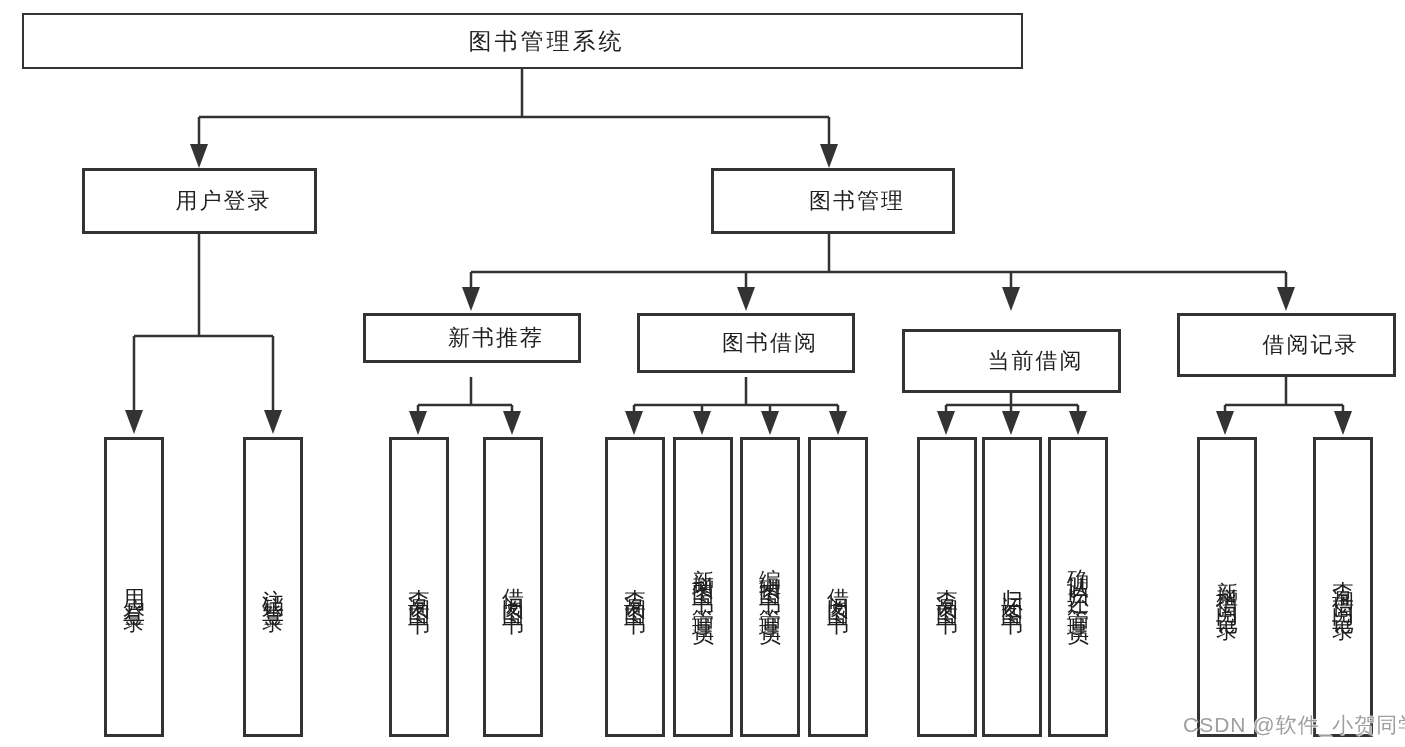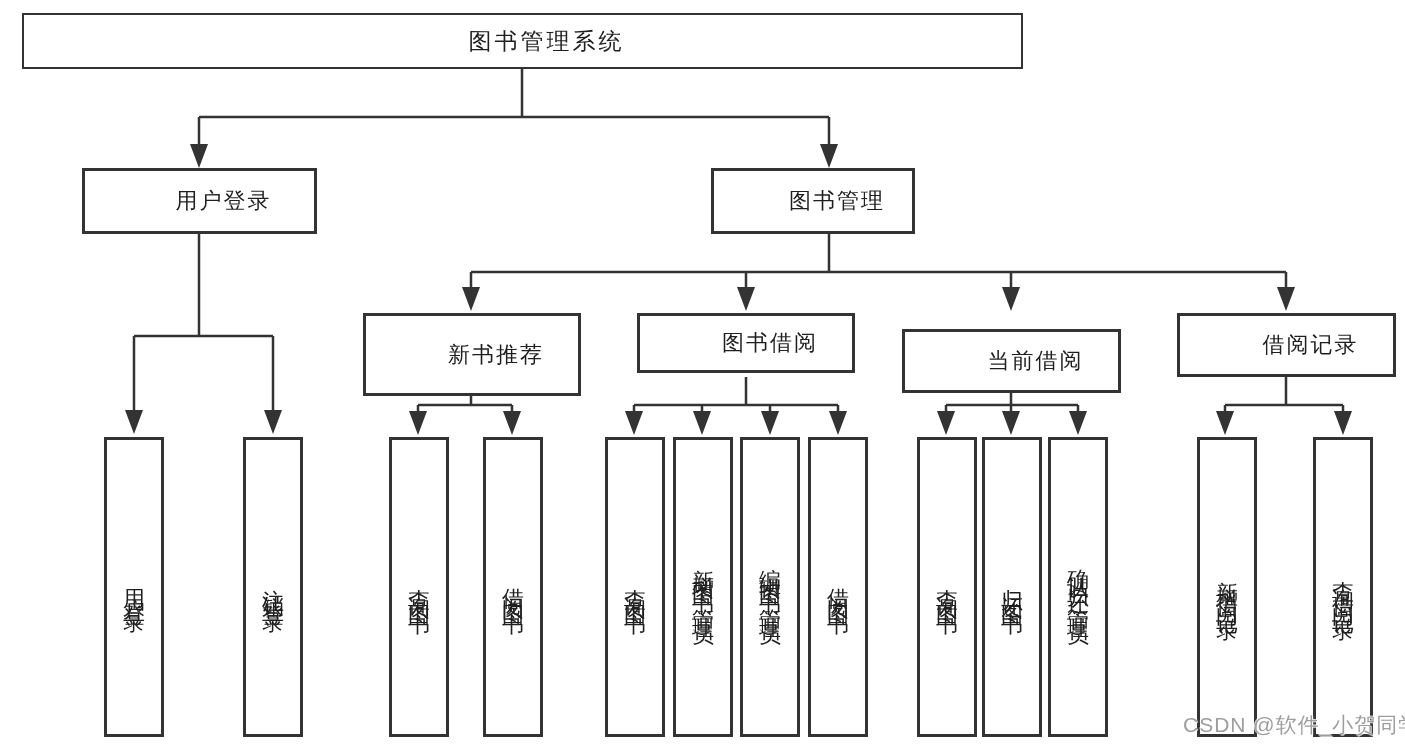--- a/index.html
+++ b/index.html
@@ -8,22 +8,22 @@
     font-family:"Liberation Sans", sans-serif; overflow:hidden;
   }
   #connector-svg { position:absolute; left:0; top:0; z-index:1; }
   .hbox {
     position:absolute; box-sizing:border-box; background:#ffffff;
     border:3px solid #333333; display:flex; align-items:center; justify-content:center;
     font-size:22px; letter-spacing:2px; color:#1f1f1f; z-index:2; white-space:nowrap;padding-left:48px;
   }
   .root  { left:22px;   top:13px;  width:1001px; height:56px; border-width:2px; font-size:23px; letter-spacing:3px; }
   .l2a   { left:82px;   top:168px; width:235px;  height:66px; }
-  .l2b   { left:711px;  top:168px; width:204px;  height:66px; }
-  .l3a   { left:363px;  top:313px; width:218px;  height:83px;justify-content:center; }
+  .l2b   { left:711px;  top:168px; width:244px;  height:66px; }
+  .l3a   { left:363px;  top:313px; width:218px;  height:50px;justify-content:center; }
   .l3b   { left:637px;  top:313px; width:218px;  height:60px; }
   .l3c   { left:902px;  top:313px; width:219px;  height:64px;margin-top:16px; }
   .l3d   { left:1177px; top:313px; width:219px;  height:64px; }
   .leaf {
     position:absolute; top:437px; width:60px; height:300px; box-sizing:border-box;
     background:#ffffff; border:3px solid #333333; z-index:2;
     display:flex; align-items:center; justify-content:center;
   }
   .vtext {
     writing-mode:vertical-rl; text-orientation:mixed; white-space:nowrap;

